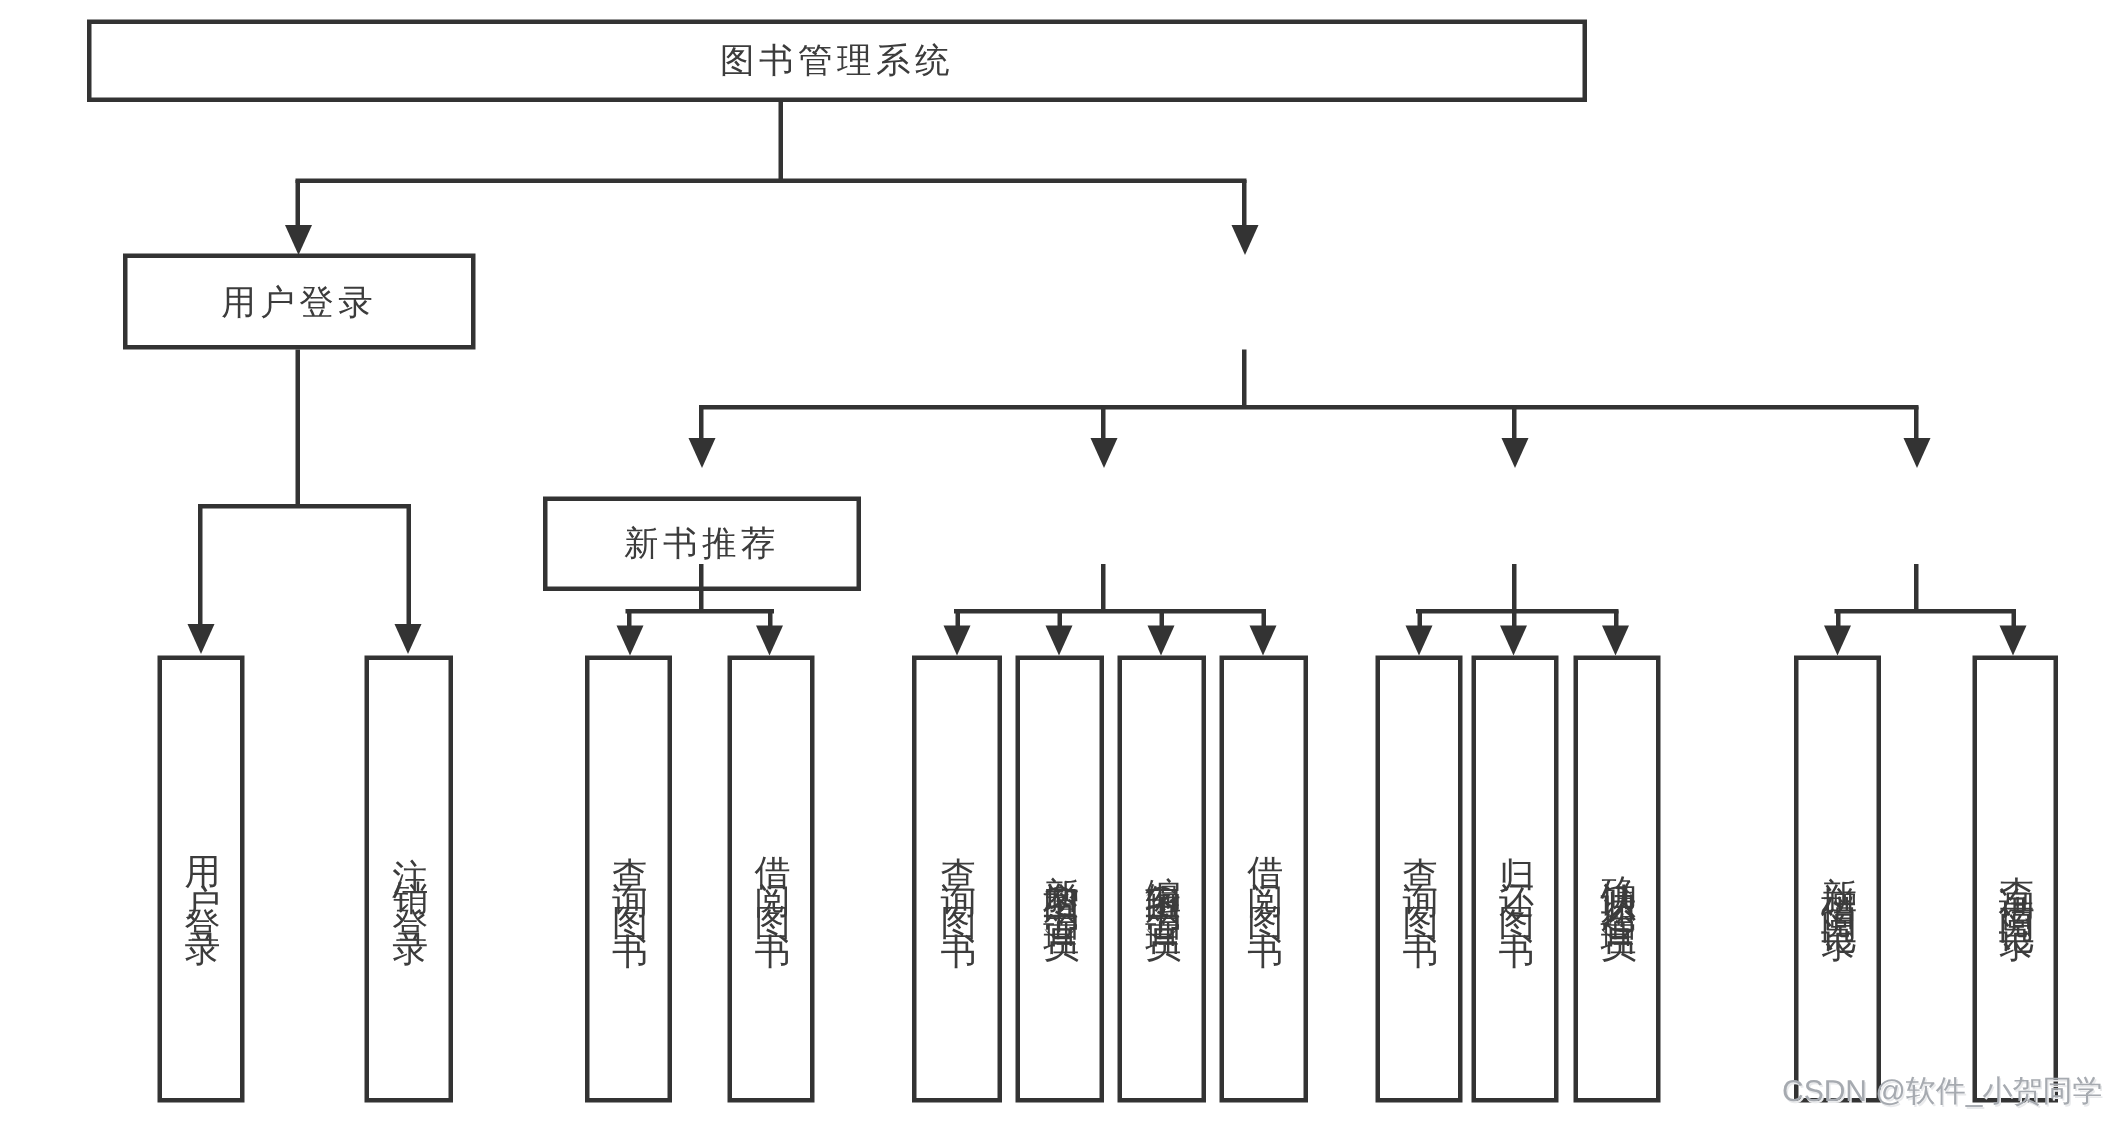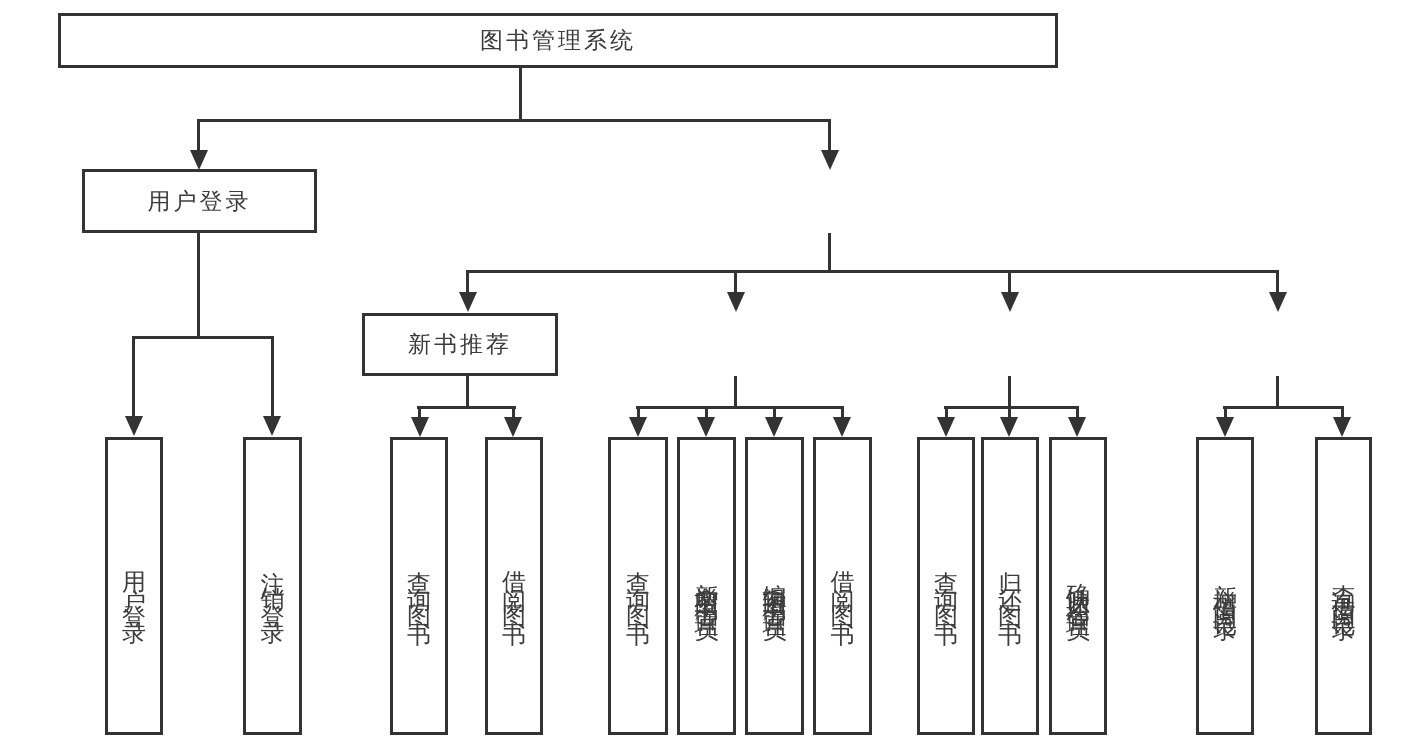--- a/index.html
+++ b/index.html
@@ -45,21 +45,21 @@
 
   <div class="node h" style="left:22px;top:13px;width:1000px;height:55px;margin-left:36px;">
     <span>图书管理系统</span>
   </div>
 
   <div class="node h" style="left:82px;top:169px;width:235px;height:64px;">
     <span>用户登录</span>
   </div>
 
 
-  <div class="node h" style="left:362px;top:313px;width:196px;height:63px;">
+  <div class="node h" style="left:362px;top:331px;width:212px;height:63px;">
     <span>新书推荐</span>
   </div>
 
 
 
 
   <div class="node leaf" style="left:105px;top:437px;width:58px;height:298px;">
     <span>用户登录</span>
   </div>
   <div class="node leaf" style="left:243px;top:437px;width:59px;height:298px;">
@@ -155,13 +155,14 @@
   <div class="v" style="left:1076px;top:407px;height:11px;"></div>
   <div class="tri" style="left:1068px;top:417px;"></div>
 
   <div class="v" style="left:1276px;top:376px;height:31px;"></div>
   <div class="hl" style="left:1223px;top:406px;width:121px;"></div>
   <div class="v" style="left:1224px;top:407px;height:11px;"></div>
   <div class="tri" style="left:1216px;top:417px;"></div>
   <div class="v" style="left:1341px;top:407px;height:11px;"></div>
   <div class="tri" style="left:1333px;top:417px;"></div>
 
+  <div class="watermark">CSDN @软件_小贺同学</div>
 </div>
 
 </body></html>

